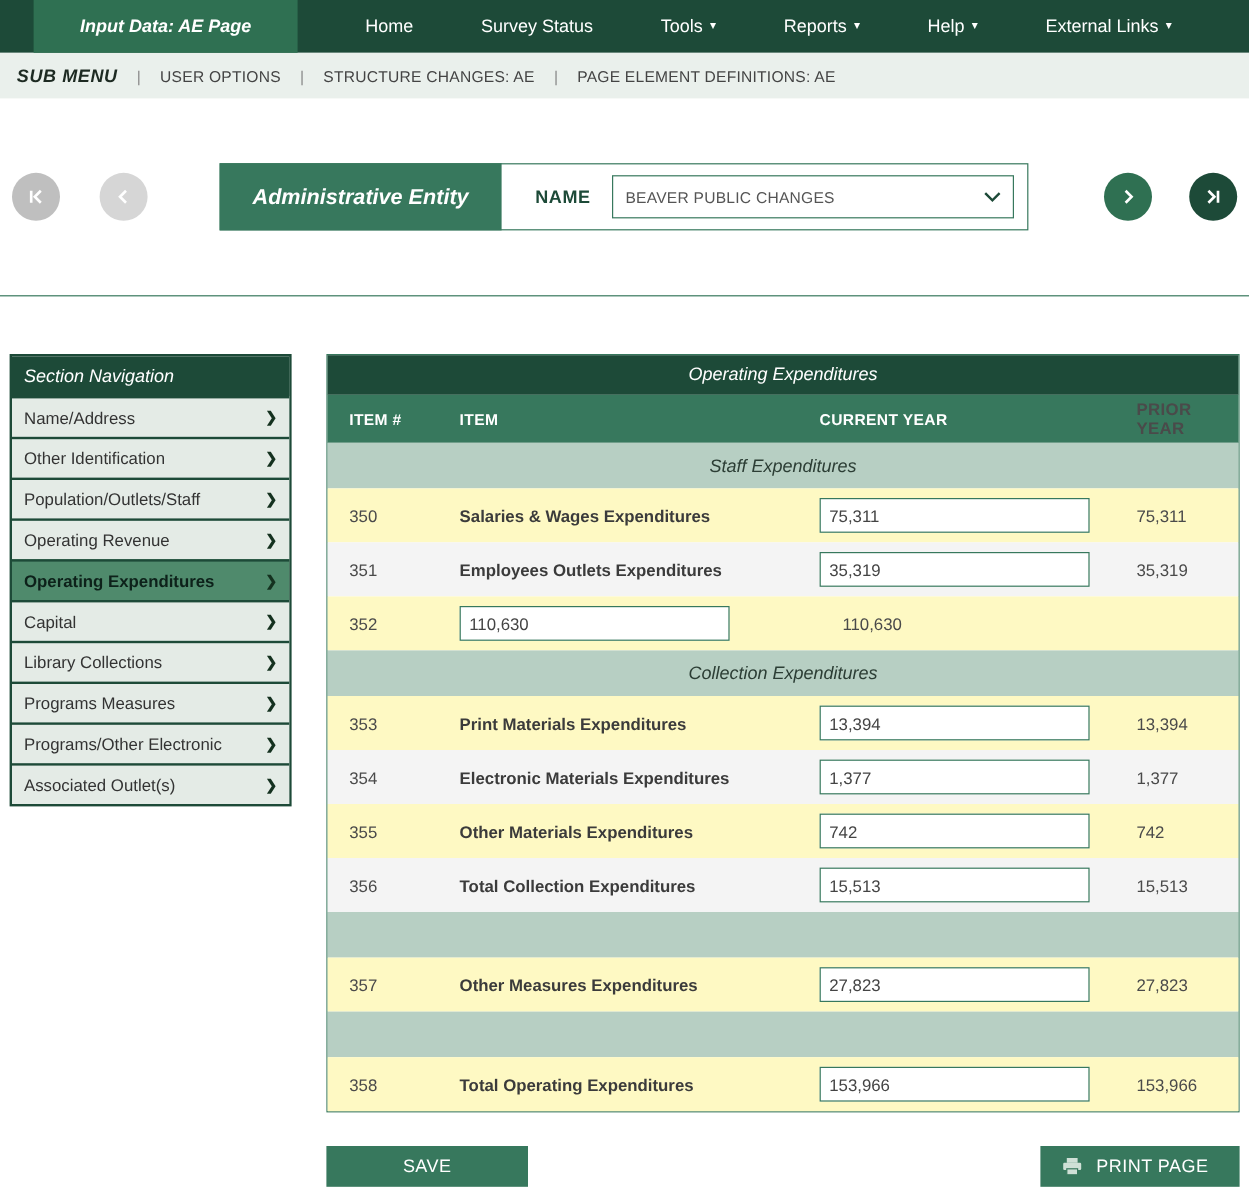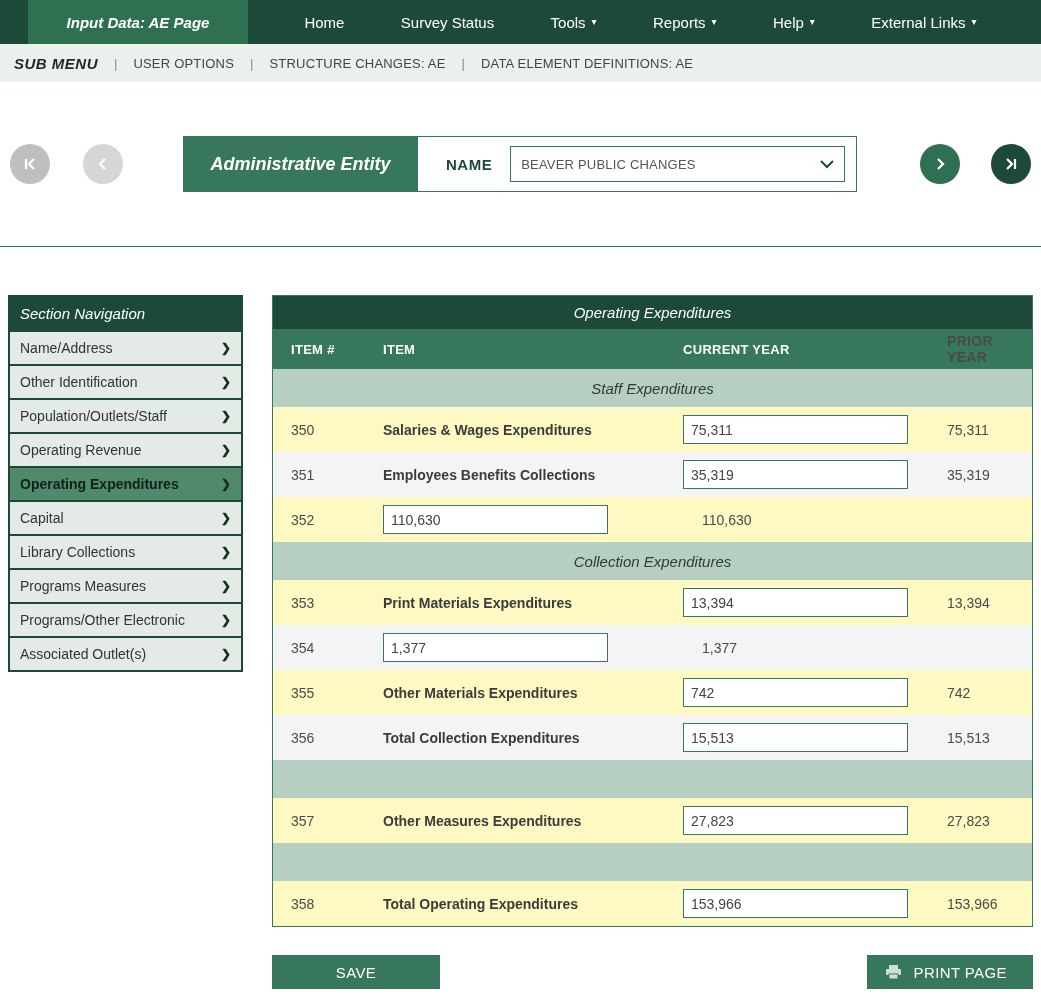--- a/index.html
+++ b/index.html
@@ -110,21 +110,21 @@
   </nav>
 </header>
 
 <div class="submenu">
   <span class="submenu-title">SUB MENU</span>
   <span class="submenu-sep">|</span>
   <span class="submenu-item">USER OPTIONS</span>
   <span class="submenu-sep">|</span>
   <span class="submenu-item">STRUCTURE CHANGES: AE</span>
   <span class="submenu-sep">|</span>
-  <span class="submenu-item">DATA ELEMENT DEFINITIONS: AE</span>
+  <span class="submenu-item">PAGE ELEMENT DEFINITIONS: AE</span>
 </div>
 
 <section class="entity-bar">
   <button class="circle disabled c-first" aria-label="first">
     <svg width="16" height="16" viewBox="0 0 16 16">
       <line x1="4" y1="3" x2="4" y2="13" stroke="#fff" stroke-width="2.2"></line>
       <path d="M12 3 L7 8 L12 13" stroke="#fff" stroke-width="2.2" fill="none"></path>
     </svg>
   </button>
   <button class="circle disabled c-prev" aria-label="previous">
@@ -218,40 +218,41 @@
     <div class="band">Staff Expenditures</div>
 
     <div class="trow">
       <span class="cell-num">350</span>
       <span class="cell-name">Salaries &amp; Wages Expenditures</span>
       <span class="cell-input"><input value="75,311" style=""></span>
       <span class="cell-prior">75,311</span>
     </div>
     <div class="trow alt">
       <span class="cell-num">351</span>
-      <span class="cell-name">Employees Benefits Collections</span>
+      <span class="cell-name">Employees Outlets Expenditures</span>
       <span class="cell-input"><input value="35,319" style=""></span>
       <span class="cell-prior">35,319</span>
     </div>
     <div class="trow">
       <span class="cell-num">352</span>
       <span class="cell-input"><input value="110,630" style=""></span>
       <span class="cell-prior">110,630</span>
     </div>
 
     <div class="band">Collection Expenditures</div>
 
     <div class="trow">
       <span class="cell-num">353</span>
       <span class="cell-name">Print Materials Expenditures</span>
       <span class="cell-input"><input value="13,394" style=""></span>
       <span class="cell-prior">13,394</span>
     </div>
     <div class="trow alt">
       <span class="cell-num">354</span>
+      <span class="cell-name">Electronic Materials Expenditures</span>
       <span class="cell-input"><input value="1,377" style=""></span>
       <span class="cell-prior">1,377</span>
     </div>
     <div class="trow">
       <span class="cell-num">355</span>
       <span class="cell-name">Other Materials Expenditures</span>
       <span class="cell-input"><input value="742" style=""></span>
       <span class="cell-prior">742</span>
     </div>
     <div class="trow alt">

